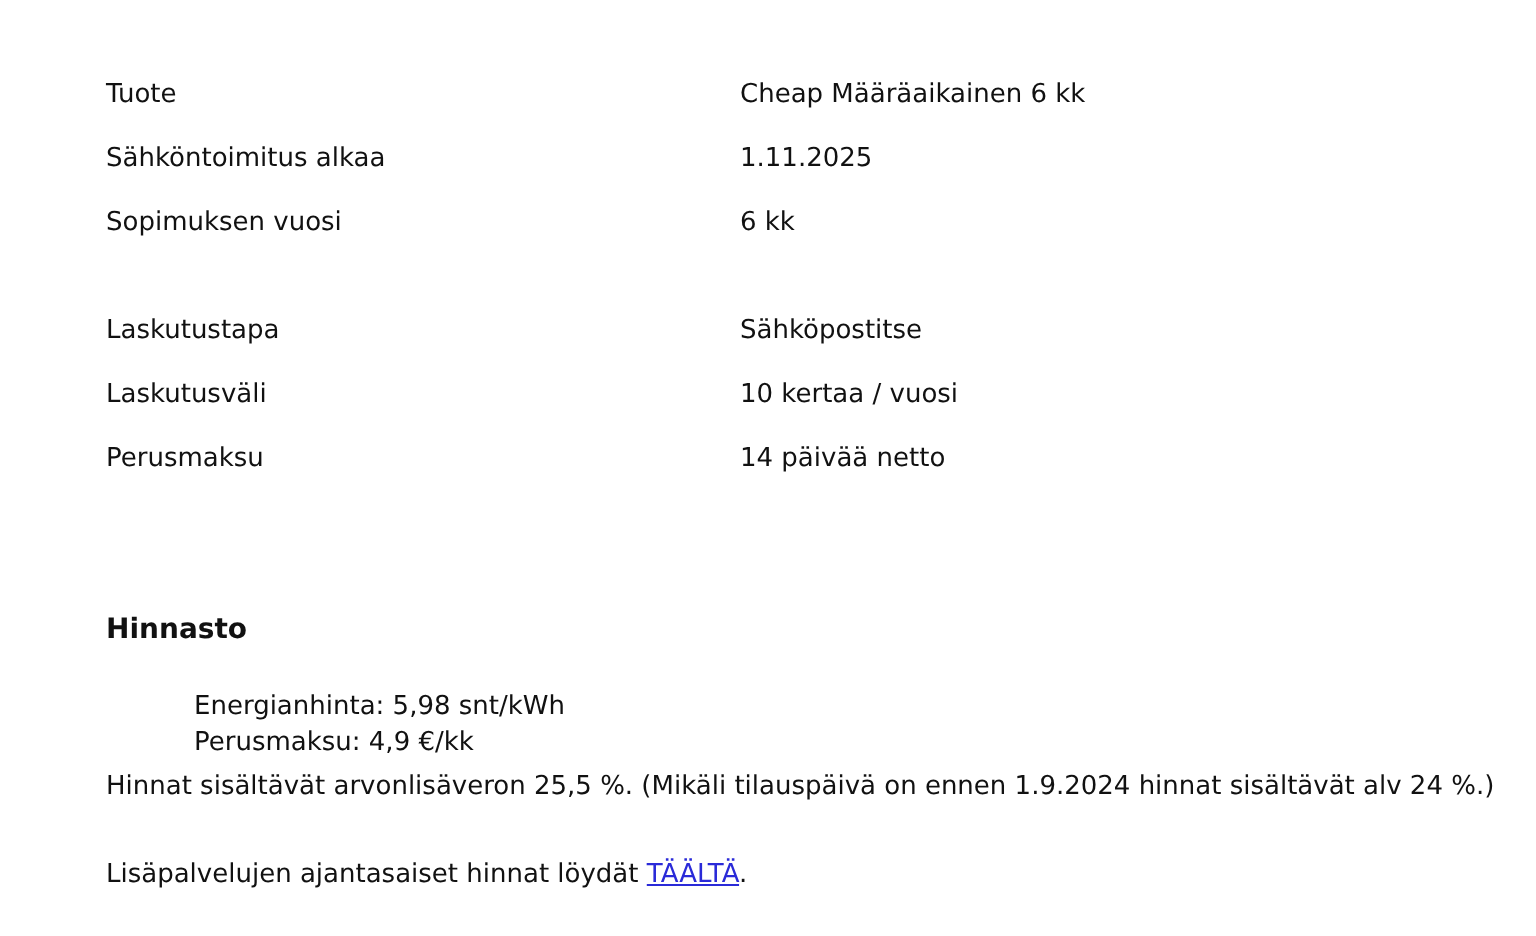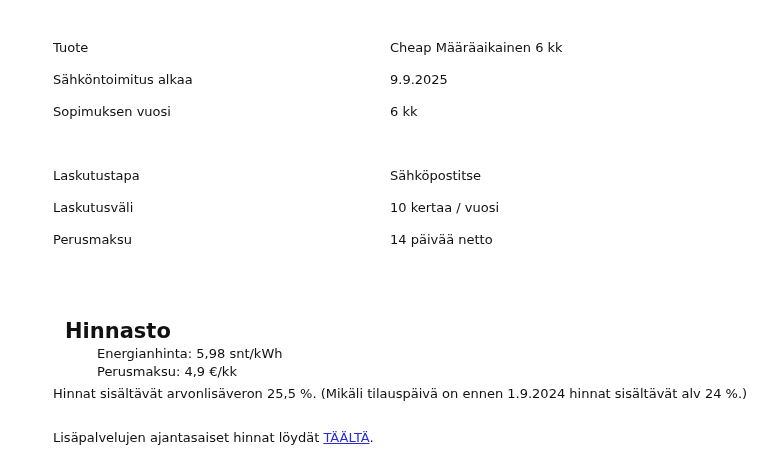--- a/index.html
+++ b/index.html
@@ -28,31 +28,30 @@
     }
     .label {
       position: absolute;
       left: 0;
       top: 0;
     }
     .value {
       position: absolute;
       left: 317px;
       top: 0;
-      margin-left: 20px;
     }
     #group1 { top: 38px; text-align: right; }
-    #group2 { top: 166px; text-align: center; }
+    #group2 { top: 156px; text-align: center; }
     .heading {
       position: absolute;
       left: 53px;
       top: 307px;
-      font-size: 21px;
+      font-size: 14px;
       font-weight: bold;
-      margin: 12px;
+      margin: 0;
     }
     .prices {
       position: absolute;
       left: 53px;
       top: 345px;
       line-height: 18px;
       margin-left: 44px;
     }
     .vat {
       position: absolute;
@@ -78,21 +77,21 @@
 </head>
 <body>
 
 <div class="table" id="group1">
   <div class="row">
     <span class="label">Tuote</span>
     <span class="value">Cheap Määräaikainen 6 kk</span>
   </div>
   <div class="row">
     <span class="label">Sähköntoimitus alkaa</span>
-    <span class="value">9.9.2025</span>
+    <span class="value">1.11.2025</span>
   </div>
   <div class="row">
     <span class="label">Sopimuksen vuosi</span>
     <span class="value">6 kk</span>
   </div>
 </div>
 
 <div class="table" id="group2">
   <div class="row">
     <span class="label">Laskutustapa</span>

